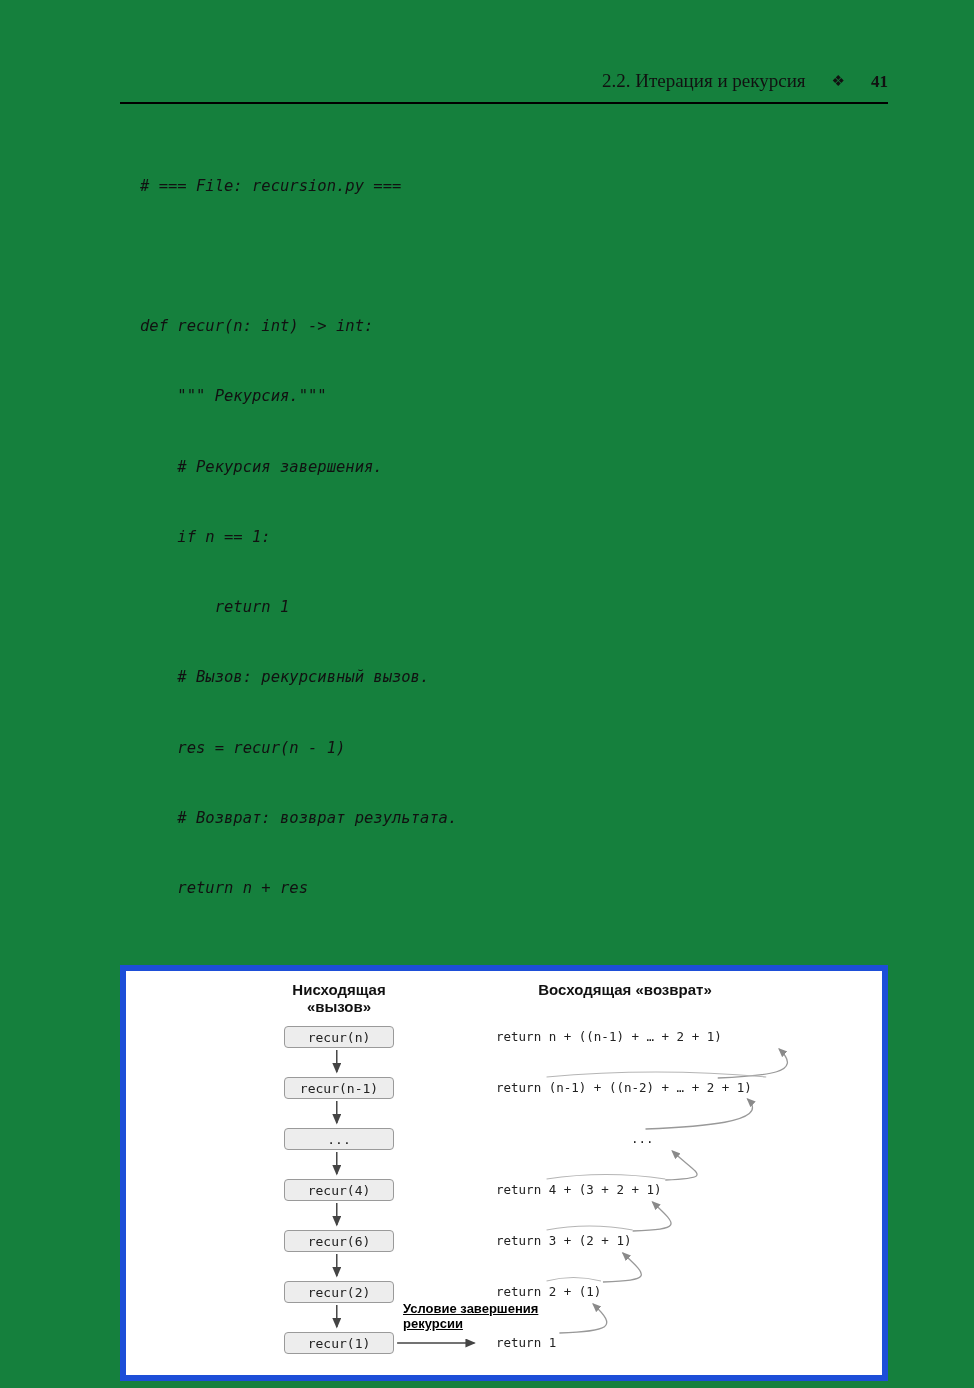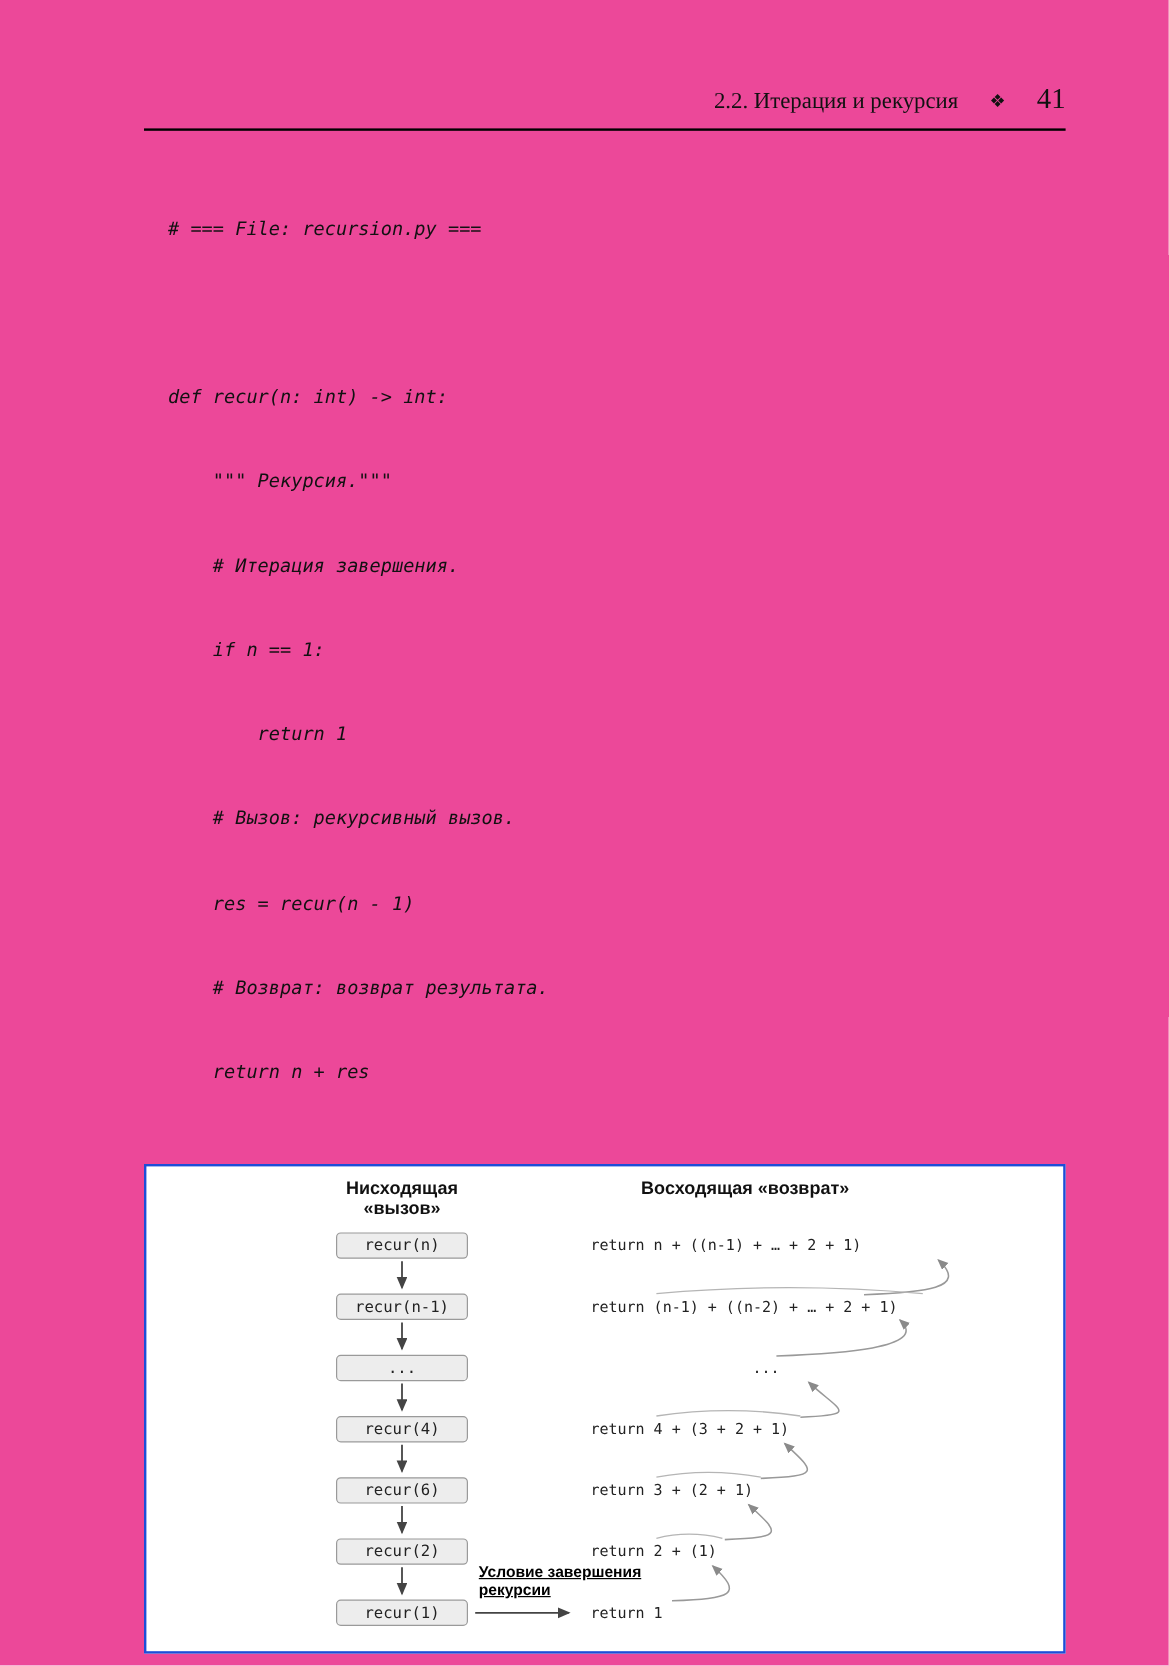--- a/index.html
+++ b/index.html
@@ -1,51 +1,51 @@
 <!DOCTYPE html>
 <html lang="ru"><head>
 <meta charset="utf-8">
 <style>
   html, body { margin:0; padding:0; background:#ffffff; }
   .page {
     position:relative;
     width:974px; height:1388px;
     box-sizing:border-box;
     padding:70px 86px 30px 120px;
-    background:#ec4899;
+    background:#15803d;
     color:#111;
     font-family:"Liberation Serif", serif;
   }
 
   
   .page-header {
     display:flex; justify-content:flex-end; align-items:baseline;
     gap:26px;
     border-bottom:2px solid #000;
     padding-bottom:10px;
     font-size:19px;
   }
   .page-header .diamond { font-size:15px; transform:translateY(-1px); }
-  .page-header .pnum { font-weight:normal; font-size:24px; }
+  .page-header .pnum { font-weight:bold; font-size:17px; }
 
   
   .code {
     margin:24px 0 0 20px;
     font-family:"DejaVu Sans Mono", monospace;
     font-size:15.5px;
     line-height:23.4px;
     white-space:pre;
   }
   .code-line { min-height:23.4px;font-style:italic; }
 
   
   .diagram {
     position:relative;
     margin:18px 0 0 0;
-    border:2px solid #1d4ed8;
+    border:6px solid #1d4ed8;
     height:404px;
     background:#fff;
   }
   .connectors { position:absolute; left:0; top:0; width:100%; height:100%; }
   .fig-h {
     position:absolute; top:10px;
     font-family:"Liberation Sans", sans-serif;
     font-weight:bold; font-size:15px;
     text-align:center;
   }
@@ -79,21 +79,21 @@
     <span class="sec">2.2. Итерация и рекурсия</span>
     <span class="diamond">❖</span>
     <span class="pnum">41</span>
   </header>
 
   <div class="code">
     <div class="code-line"># === File: recursion.py ===</div>
     <div class="code-line"></div>
     <div class="code-line">def recur(n: int) -&gt; int:</div>
     <div class="code-line">    """ Рекурсия."""</div>
-    <div class="code-line">    # Итерация завершения.</div>
+    <div class="code-line">    # Рекурсия завершения.</div>
     <div class="code-line">    if n == 1:</div>
     <div class="code-line">        return 1</div>
     <div class="code-line">    # Вызов: рекурсивный вызов.</div>
     <div class="code-line">    res = recur(n - 1)</div>
     <div class="code-line">    # Возврат: возврат результата.</div>
     <div class="code-line">    return n + res</div>
   </div>
 
   <figure class="diagram" style="margin-left:0;margin-right:0;">
 

